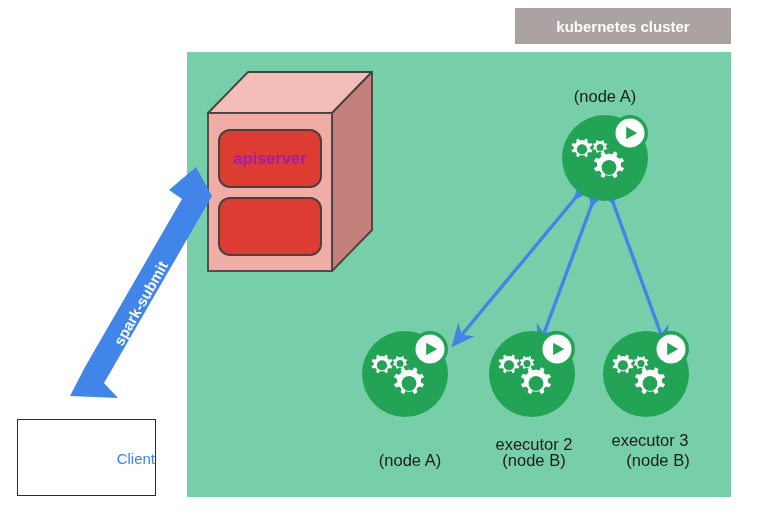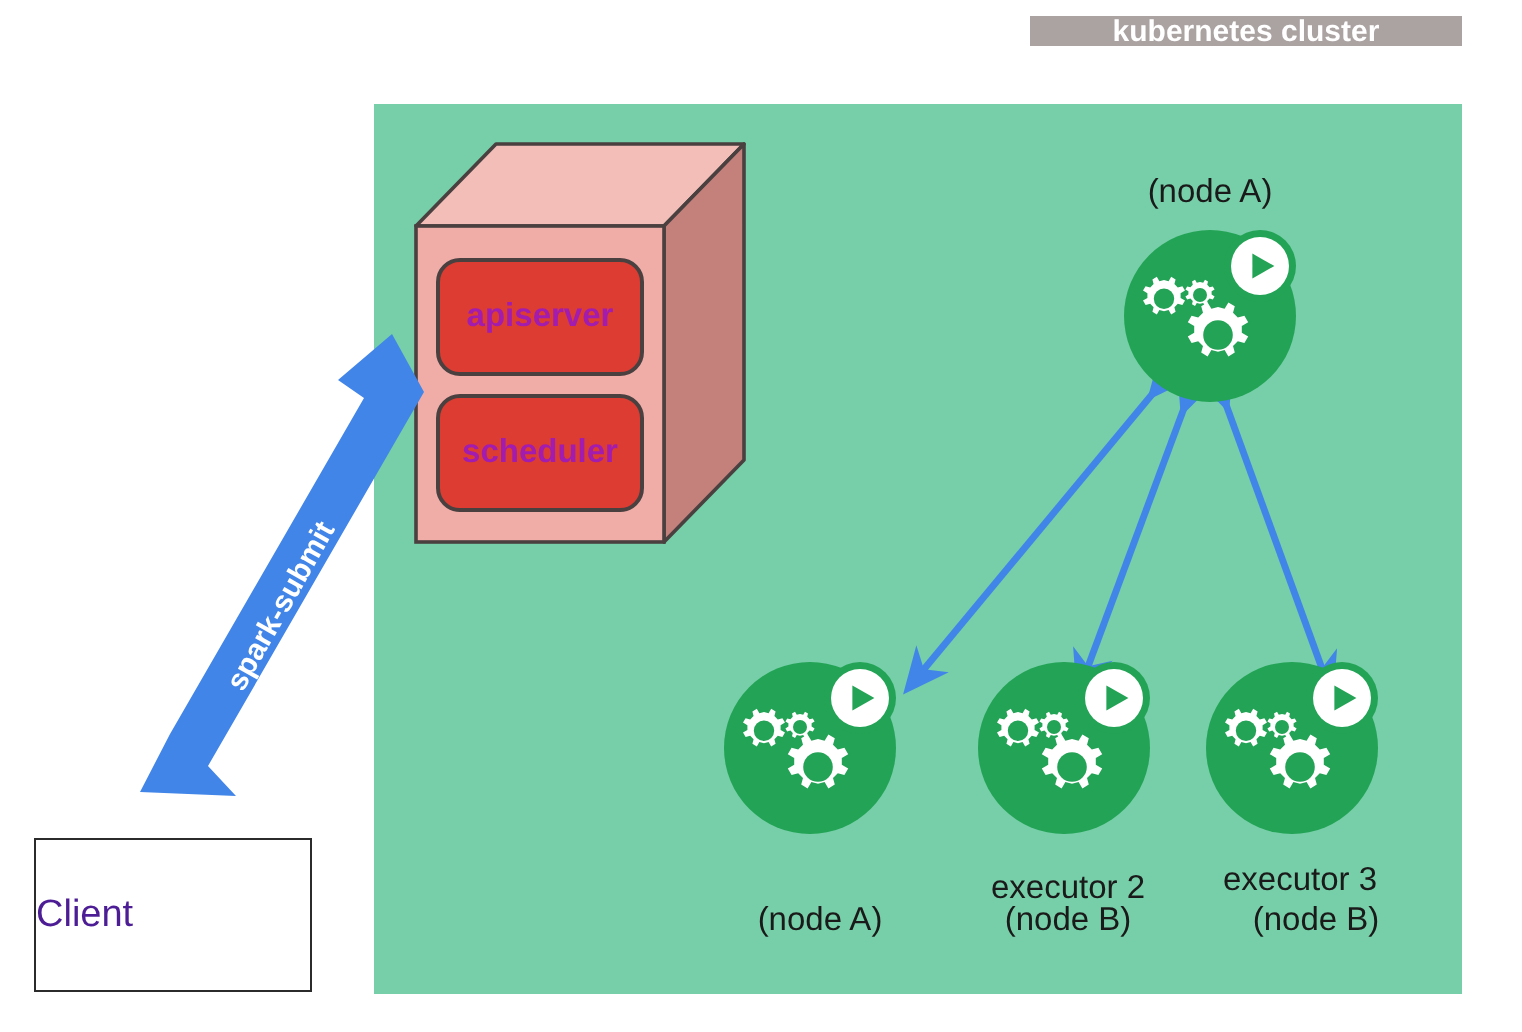--- a/index.html
+++ b/index.html
@@ -43,30 +43,30 @@
     height: 77px;
     background: #ffffff;
     border: 1.3px solid #2b2b2b;
     box-sizing: border-box;
   }
   .client-box span {
     position: absolute;
     left: 0; right: 0;
     top: 50%;
     transform: translateY(-50%);
-    text-align: left;
-    font-size: 19px;
-    color: #4c1d95;
+    text-align: right;
+    font-size: 15px;
+    color: #3b82f6;
   }
   .k8s-band {
     position: absolute;
     left: 515px;
     top: 8px;
     width: 216px;
-    height: 15px;
+    height: 36px;
     background: #aba2a2;
   }
   .k8s-band span {
     position: absolute;
     left: 0; right: 0;
     top: 50%;
     transform: translateY(-50%);
     text-align: center;
     color: #ffffff;
     font-size: 15px;
@@ -173,21 +173,20 @@
     <g transform="translate(603,333)">
       <use href="#nodeIcon"></use>
     </g>
   </svg>
 
   <div class="k8s-band">
     <span>kubernetes cluster</span>
   </div>
 
   <div class="cube-txt" style="left:219px; top:149px; width:102px;">apiserver</div>
-  <div class="cube-txt" style="left:219px; top:217px; width:102px;">scheduler</div>
 
   <div class="submit-txt" style="left:110px; top:340px; transform: rotate(-60.5deg);">spark-submit</div>
 
   <div class="client-box">
     <span>Client</span>
   </div>
 
   <div class="txt-label node-caption" style="left:525px; top:86px; width:160px;">(node A)</div>
 
   <div class="txt-label node-caption" style="left:330px; top:450px; width:160px;">(node A)</div>

